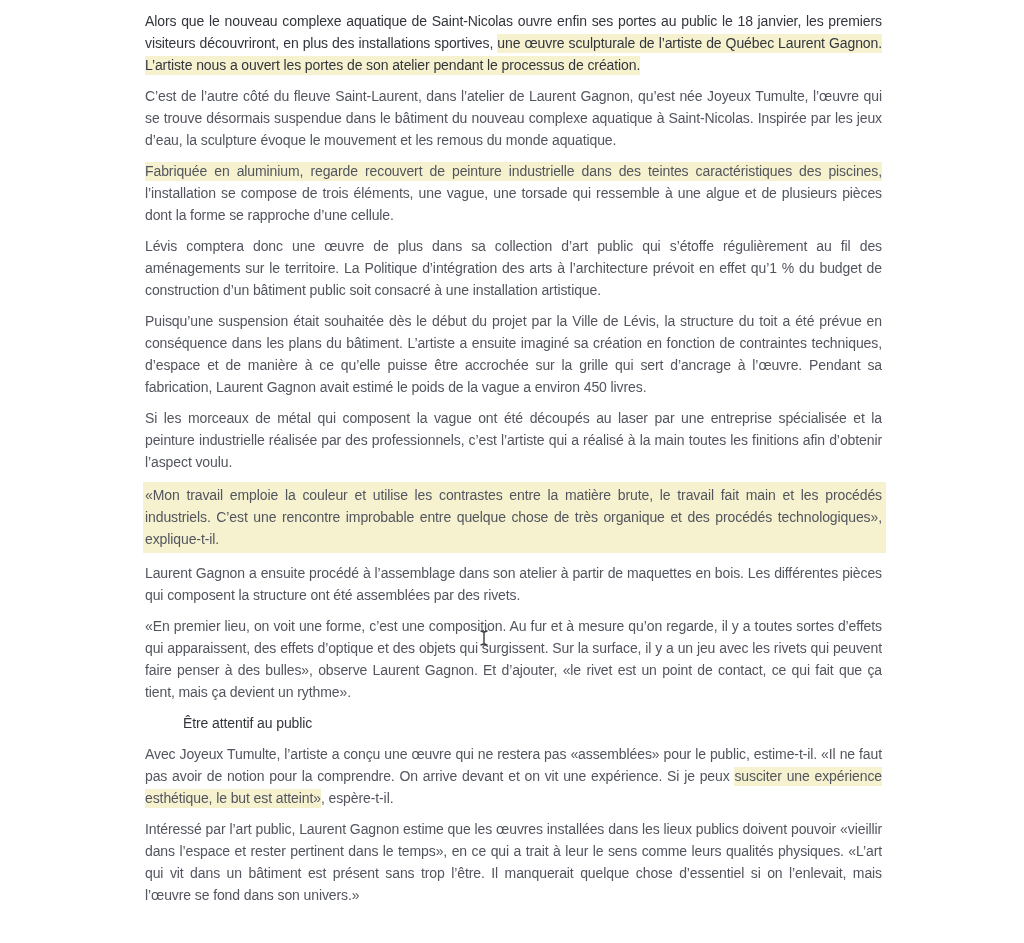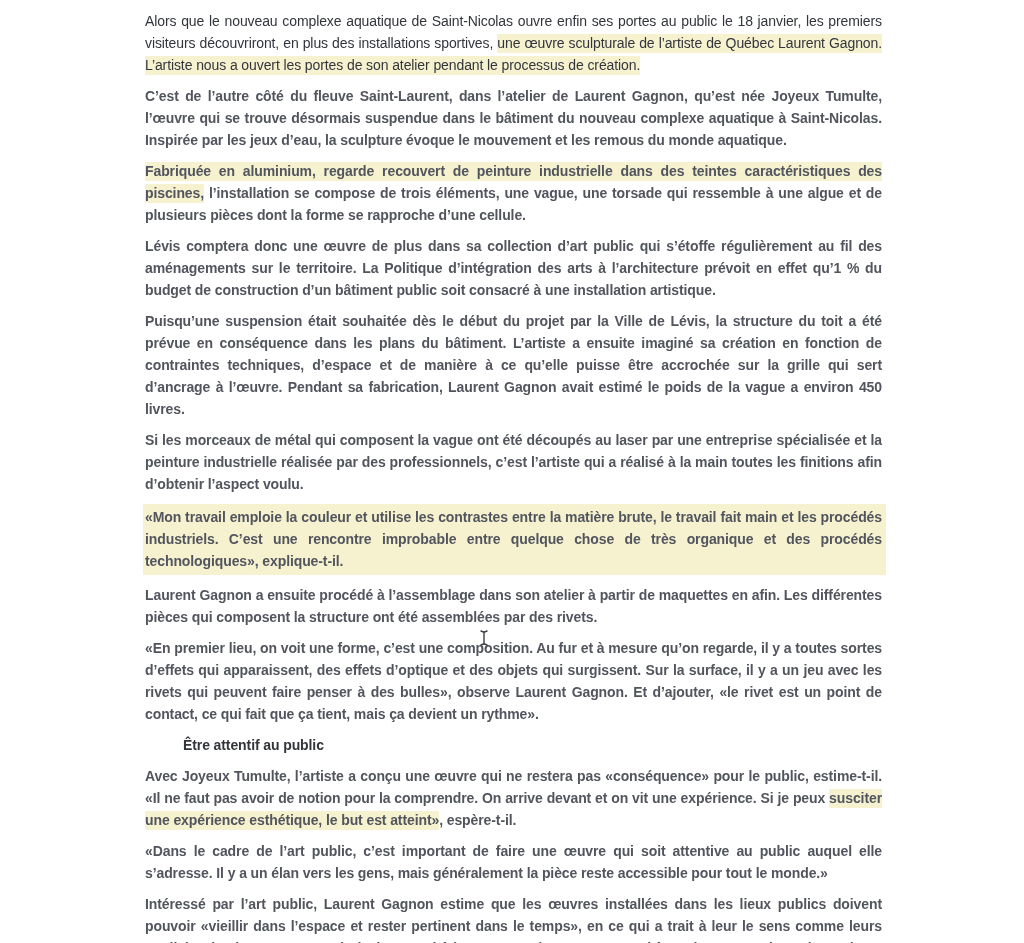--- a/index.html
+++ b/index.html
@@ -20,37 +20,36 @@
     top: 10px;
     width: 737px;
     color: var(--body-color, #52555e);
     font-size: 14px;
     line-height: 22px;
     letter-spacing: -0.1px;
     text-align: justify;
   }
   .article p {
     margin: 0 0 9px 0;
-    font-weight: bold;
   }
   .article p.bold {
     font-weight: normal;
     color: var(--intro-color, #33353d);
   }
   .article p.hl-block {
     background: var(--hl-color, #f6f2cf);
     padding: 2px 4px 3px 2px;
     margin-left: -2px;
     margin-right: -4px;
   }
   .article h2 {
     font-size: 14px;
     line-height: 22px;
     margin: 3px 0 9px 0;
-    font-weight: bold;
+    font-weight: normal;
     color: var(--intro-color, #33353d);
     padding-left: 38px;
   }
   .hl {
     background: var(--hl-color, #f6f2cf);
     box-shadow: 0 -1px 0 var(--hl-color, #f6f2cf), 0 2px 0 var(--hl-color, #f6f2cf);
   }
   .cursor {
     position: absolute;
     pointer-events: none;
@@ -60,25 +59,24 @@
 <body style="background: rgb(255, 255, 255);">
 
 <div class="article" id="article-body">
     <p class="bold"><span>Alors que le nouveau complexe aquatique de Saint-Nicolas ouvre enfin ses portes au public le 18 janvier, les premiers visiteurs découvriront, en plus des installations sportives, </span><span class="hl">une œuvre sculpturale de l’artiste de Québec Laurent Gagnon. L’artiste nous a ouvert les portes de son atelier pendant le processus de création.</span></p>
     <p><span>C’est de l’autre côté du fleuve Saint-Laurent, dans l’atelier de Laurent Gagnon, qu’est née Joyeux Tumulte, l’œuvre qui se trouve désormais suspendue dans le bâtiment du nouveau complexe aquatique à Saint-Nicolas. Inspirée par les jeux d’eau, la sculpture évoque le mouvement et les remous du monde aquatique.</span></p>
     <p><span class="hl">Fabriquée en aluminium, regarde recouvert de peinture industrielle dans des teintes caractéristiques des piscines,</span><span> l’installation se compose de trois éléments, une vague, une torsade qui ressemble à une algue et de plusieurs pièces dont la forme se rapproche d’une cellule.</span></p>
     <p><span>Lévis comptera donc une œuvre de plus dans sa collection d’art public qui s’étoffe régulièrement au fil des aménagements sur le territoire. La Politique d’intégration des arts à l’architecture prévoit en effet qu’1 % du budget de construction d’un bâtiment public soit consacré à une installation artistique.</span></p>
     <p><span>Puisqu’une suspension était souhaitée dès le début du projet par la Ville de Lévis, la structure du toit a été prévue en conséquence dans les plans du bâtiment. L’artiste a ensuite imaginé sa création en fonction de contraintes techniques, d’espace et de manière à ce qu’elle puisse être accrochée sur la grille qui sert d’ancrage à l’œuvre. Pendant sa fabrication, Laurent Gagnon avait estimé le poids de la vague a environ 450 livres.</span></p>
     <p><span>Si les morceaux de métal qui composent la vague ont été découpés au laser par une entreprise spécialisée et la peinture industrielle réalisée par des professionnels, c’est l’artiste qui a réalisé à la main toutes les finitions afin d’obtenir l’aspect voulu.</span></p>
     <p class="hl-block"><span>«Mon travail emploie la couleur et utilise les contrastes entre la matière brute, le travail fait main et les procédés industriels. C’est une rencontre improbable entre quelque chose de très organique et des procédés technologiques», explique-t-il.</span></p>
-    <p><span>Laurent Gagnon a ensuite procédé à l’assemblage dans son atelier à partir de maquettes en afin. Les différentes pièces qui composent la structure ont été assemblées par des rivets.</span></p>
+    <p><span>Laurent Gagnon a ensuite procédé à l’assemblage dans son atelier à partir de maquettes en bois. Les différentes pièces qui composent la structure ont été assemblées par des rivets.</span></p>
     <p><span>«En premier lieu, on voit une forme, c’est une composition. Au fur et à mesure qu’on regarde, il y a toutes sortes d’effets qui apparaissent, des effets d’optique et des objets qui surgissent. Sur la surface, il y a un jeu avec les rivets qui peuvent faire penser à des bulles», observe Laurent Gagnon. Et d’ajouter, «le rivet est un point de contact, ce qui fait que ça tient, mais ça devient un rythme».</span></p>
     <h2><span>Être attentif au public</span></h2>
-    <p><span>Avec Joyeux Tumulte, l’artiste a conçu une œuvre qui ne restera pas «conséquence» pour le public, estime-t-il. «Il ne faut pas avoir de notion pour la comprendre. On arrive devant et on vit une expérience. Si je peux </span><span class="hl">susciter une expérience esthétique, le but est atteint»</span><span>, espère-t-il.</span></p>
-    <p><span>«Dans le cadre de l’art public, c’est important de faire une œuvre qui soit attentive au public auquel elle s’adresse. Il y a un élan vers les gens, mais généralement la pièce reste accessible pour tout le monde.»</span></p>
+    <p><span>Avec Joyeux Tumulte, l’artiste a conçu une œuvre qui ne restera pas «assemblées» pour le public, estime-t-il. «Il ne faut pas avoir de notion pour la comprendre. On arrive devant et on vit une expérience. Si je peux </span><span class="hl">susciter une expérience esthétique, le but est atteint»</span><span>, espère-t-il.</span></p>
     <p><span>Intéressé par l’art public, Laurent Gagnon estime que les œuvres installées dans les lieux publics doivent pouvoir «vieillir dans l’espace et rester pertinent dans le temps», en ce qui a trait à leur le sens comme leurs qualités physiques. «L’art qui vit dans un bâtiment est présent sans trop l’être. Il manquerait quelque chose d’essentiel si on l’enlevait, mais l’œuvre se fond dans son univers.»</span></p>
   </div>
 
 <svg class="cursor" id="text-cursor" width="12" height="18" viewBox="0 0 12 18" style="left: 478px; top: 629px;">
   <g stroke="#3a3d45" stroke-width="1.4" fill="none" stroke-linecap="round">
     <path d="M3 2 Q5 3 6 3 Q7 3 9 2"></path>
     <path d="M3 16 Q5 15 6 15 Q7 15 9 16"></path>
     <line x1="6" y1="3" x2="6" y2="15"></line>
   </g>
 </svg>

